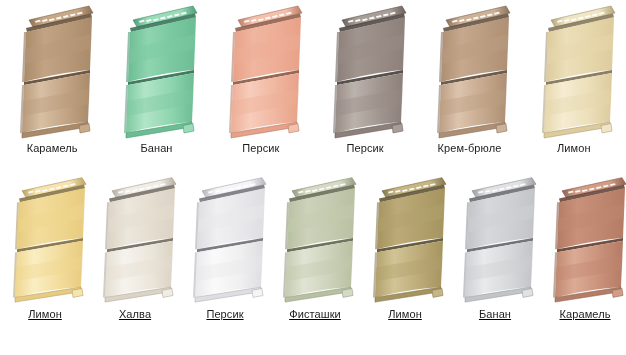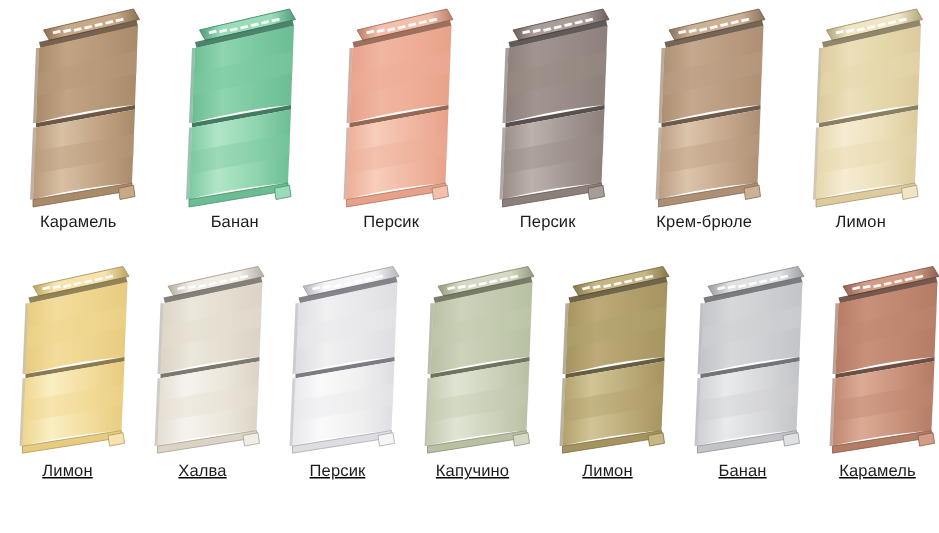--- a/index.html
+++ b/index.html
@@ -635,21 +635,21 @@
     <path d="M 16.2,101 L 82.4,89 L 82.1,104 L 15.9,116 Z" fill="#c4cbb0" opacity="0.40"></path>
 
     <polygon points="15,133 81,122 81,127 15,138" fill="#b8c0a2" stroke="#838a6f" stroke-width="0.5"></polygon>
 
     <polygon points="72,125.5 82,123.5 83,131 73,133" fill="#d6dac5" stroke="#838a6f" stroke-width="0.5"></polygon>
 
     <polygon points="17,32 19,32 17,82 15,82" fill="#838a6f" opacity="0.55"></polygon>
     <polygon points="15,85 17,85 15,133 13,133" fill="#838a6f" opacity="0.5"></polygon>
   </svg>
         </div>
-        <div class="swatch-label">Капучино</div>
+        <div class="swatch-label">Фисташки</div>
       </div>
       <div class="swatch">
         <div class="panel-art">
   <svg viewBox="0 0 90 140" preserveAspectRatio="none" aria-hidden="true">
     <defs>
       <linearGradient id="g10-face" x1="0" y1="0" x2="1" y2="0">
         <stop offset="0%" stop-color="#a5945f"></stop>
         <stop offset="30%" stop-color="#bcab78"></stop>
         <stop offset="62%" stop-color="#b2a16c"></stop>
         <stop offset="100%" stop-color="#a5945f"></stop>

